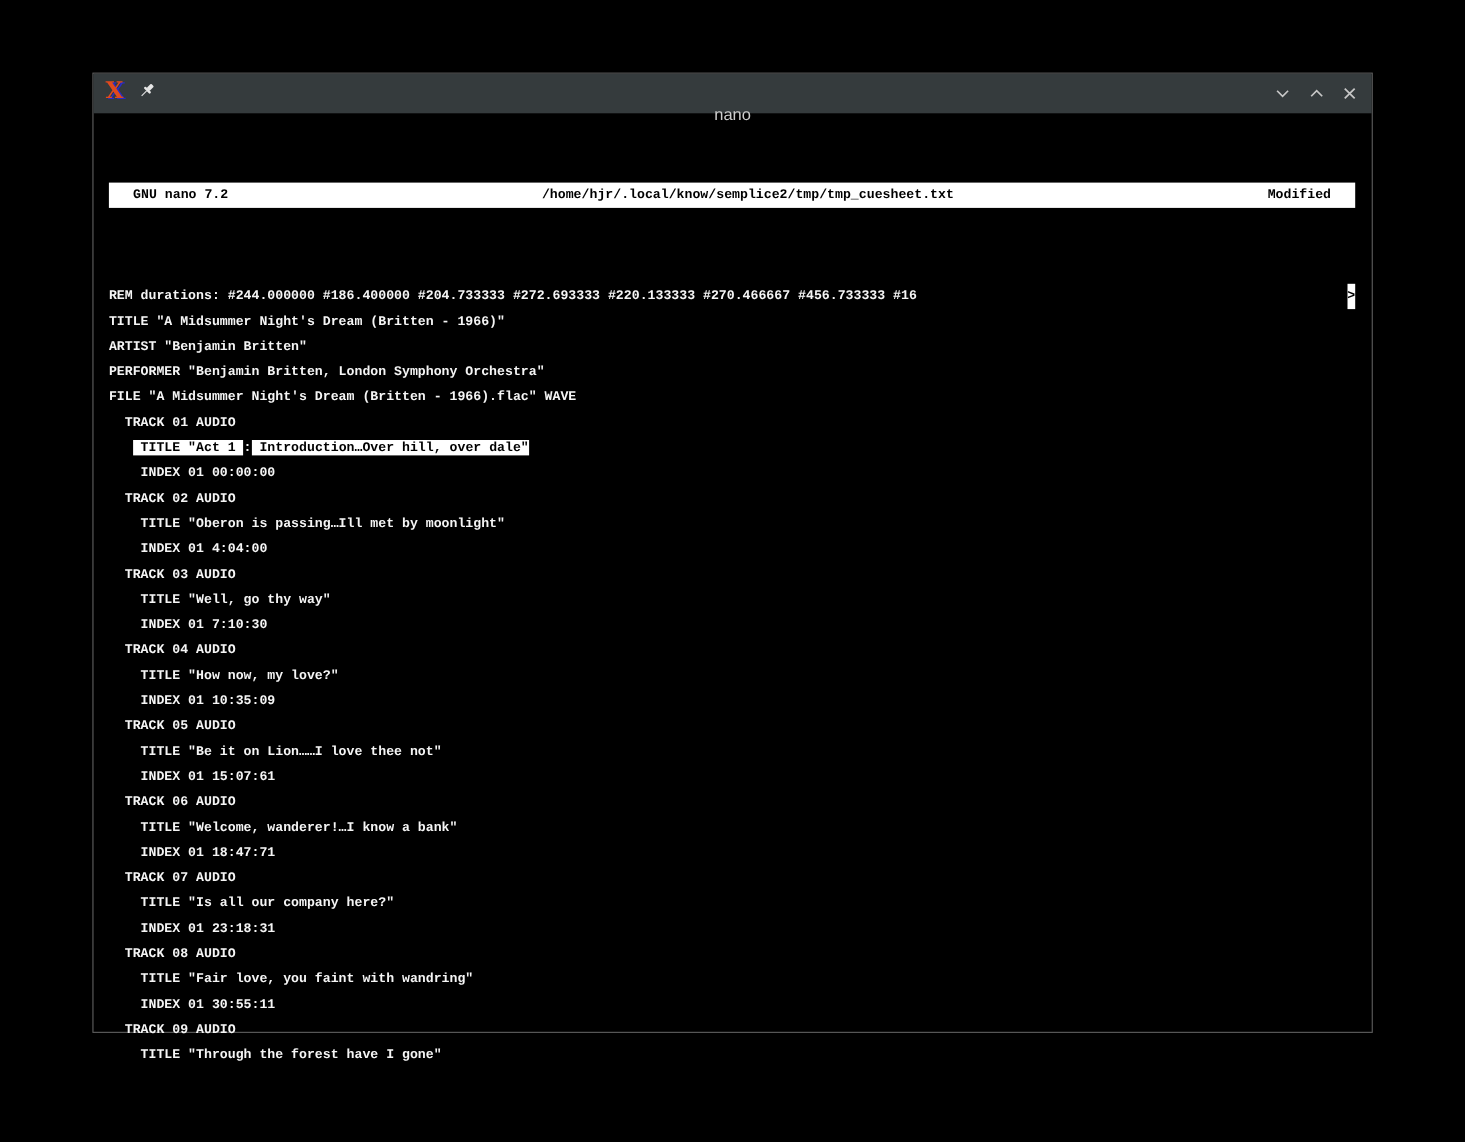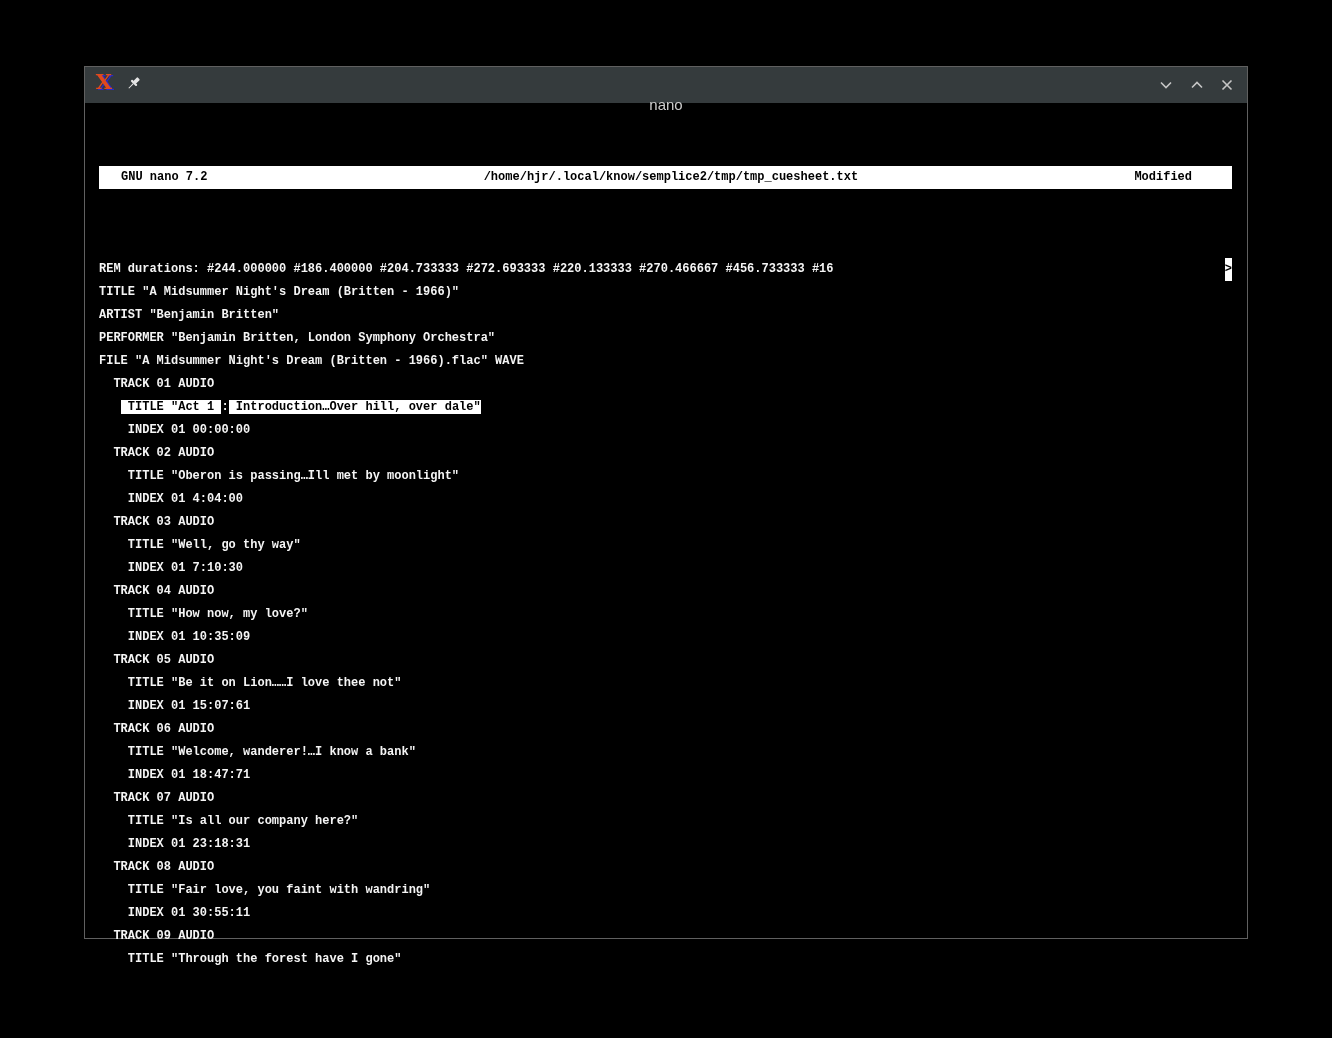--- a/index.html
+++ b/index.html
@@ -39,21 +39,21 @@
   .trow { position:relative; height:23px; width:1133px; white-space:pre; }
   .rev { background:#ffffff; color:#000000; }
   .pin-right { position:absolute; right:0; top:0; }
 
   .nano-header {
     display:flex; justify-content:space-between;
     background:#ffffff; color:#000000;
     width:1133px; height:23px; white-space:pre;
   }
   .nh-left  { padding-left:22px; }
-  .nh-right { padding-right:40px; }
+  .nh-right { padding-right:22px; }
 </style>
 </head>
 <body>
 
 <div class="window">
 
   <div class="titlebar">
     <div class="tb-left">
       <span>
         <svg width="22" height="24" viewBox="0 0 22 24">

